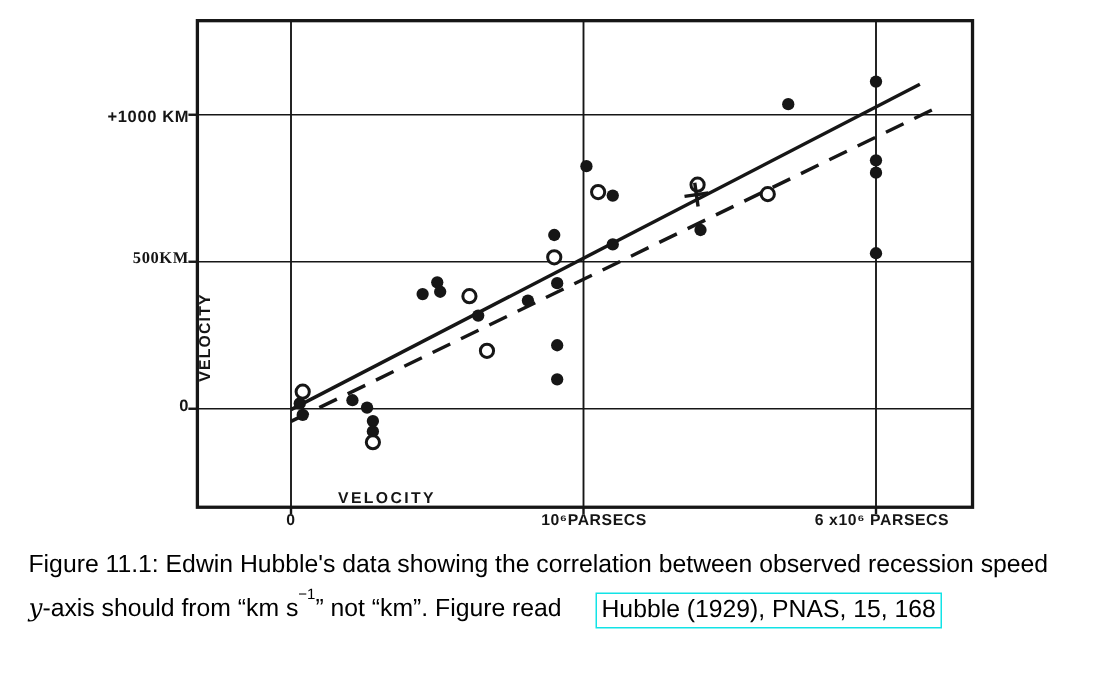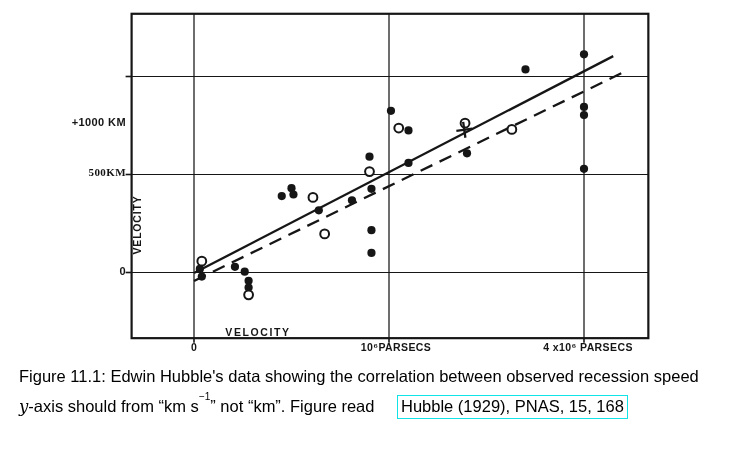--- a/index.html
+++ b/index.html
@@ -8,21 +8,21 @@
     position:relative; width:745px; height:453px; overflow:hidden;
     font-family:"Liberation Sans", sans-serif; color:#141414;
   }
   .plot-wrap { position:absolute; left:0; top:0; width:745px; height:362px; }
   .plot-wrap svg { position:absolute; left:0; top:0; }
 
   .ylab {
     position:absolute; width:72px; text-align:right; white-space:nowrap;
     font-weight:bold; font-size:11px; letter-spacing:0.4px; color:#151515;
   }
-  #ylab-1000 { left:54px; top:72px;margin-top:44px; }
+  #ylab-1000 { left:54px; top:72px; }
   #ylab-500  { left:54px; top:166px;font-family:Liberation Serif, serif; }
   #ylab-0    { left:54px; top:265px; }
 
   .axis-title {
     position:absolute; font-weight:bold; color:#151515; white-space:nowrap;
   }
   #y-axis-title {
     left:137px; top:225px; font-size:10.5px; letter-spacing:0.8px;
     transform:translate(-50%,-50%) rotate(-90deg);
   }
@@ -111,19 +111,19 @@
 
   <div class="ylab" id="ylab-1000">+1000 KM</div>
   <div class="ylab" id="ylab-500">500KM</div>
   <div class="ylab" id="ylab-0">0</div>
 
   <div class="axis-title" id="y-axis-title">VELOCITY</div>
   <div class="axis-title" id="x-axis-title">VELOCITY</div>
 
   <div class="xlab" id="xlab-0">0</div>
   <div class="xlab" id="xlab-1">10⁶PARSECS</div>
-  <div class="xlab" id="xlab-2">4 x10⁶ PARSECS</div>
+  <div class="xlab" id="xlab-2">6 x10⁶ PARSECS</div>
 </div>
 
 <div class="caption">
   <div class="cap-line">Figure 11.1: Edwin Hubble's data showing the correlation between observed recession speed</div>
   <div class="cap-line"><span class="math-y">y</span><span>-axis should from “km s</span><sup class="exp">−1</sup><span>” not “km”. Figure read </span><span class="citebox">Hubble (1929), PNAS, 15, 168</span></div>
 </div>
 
 </body></html>

